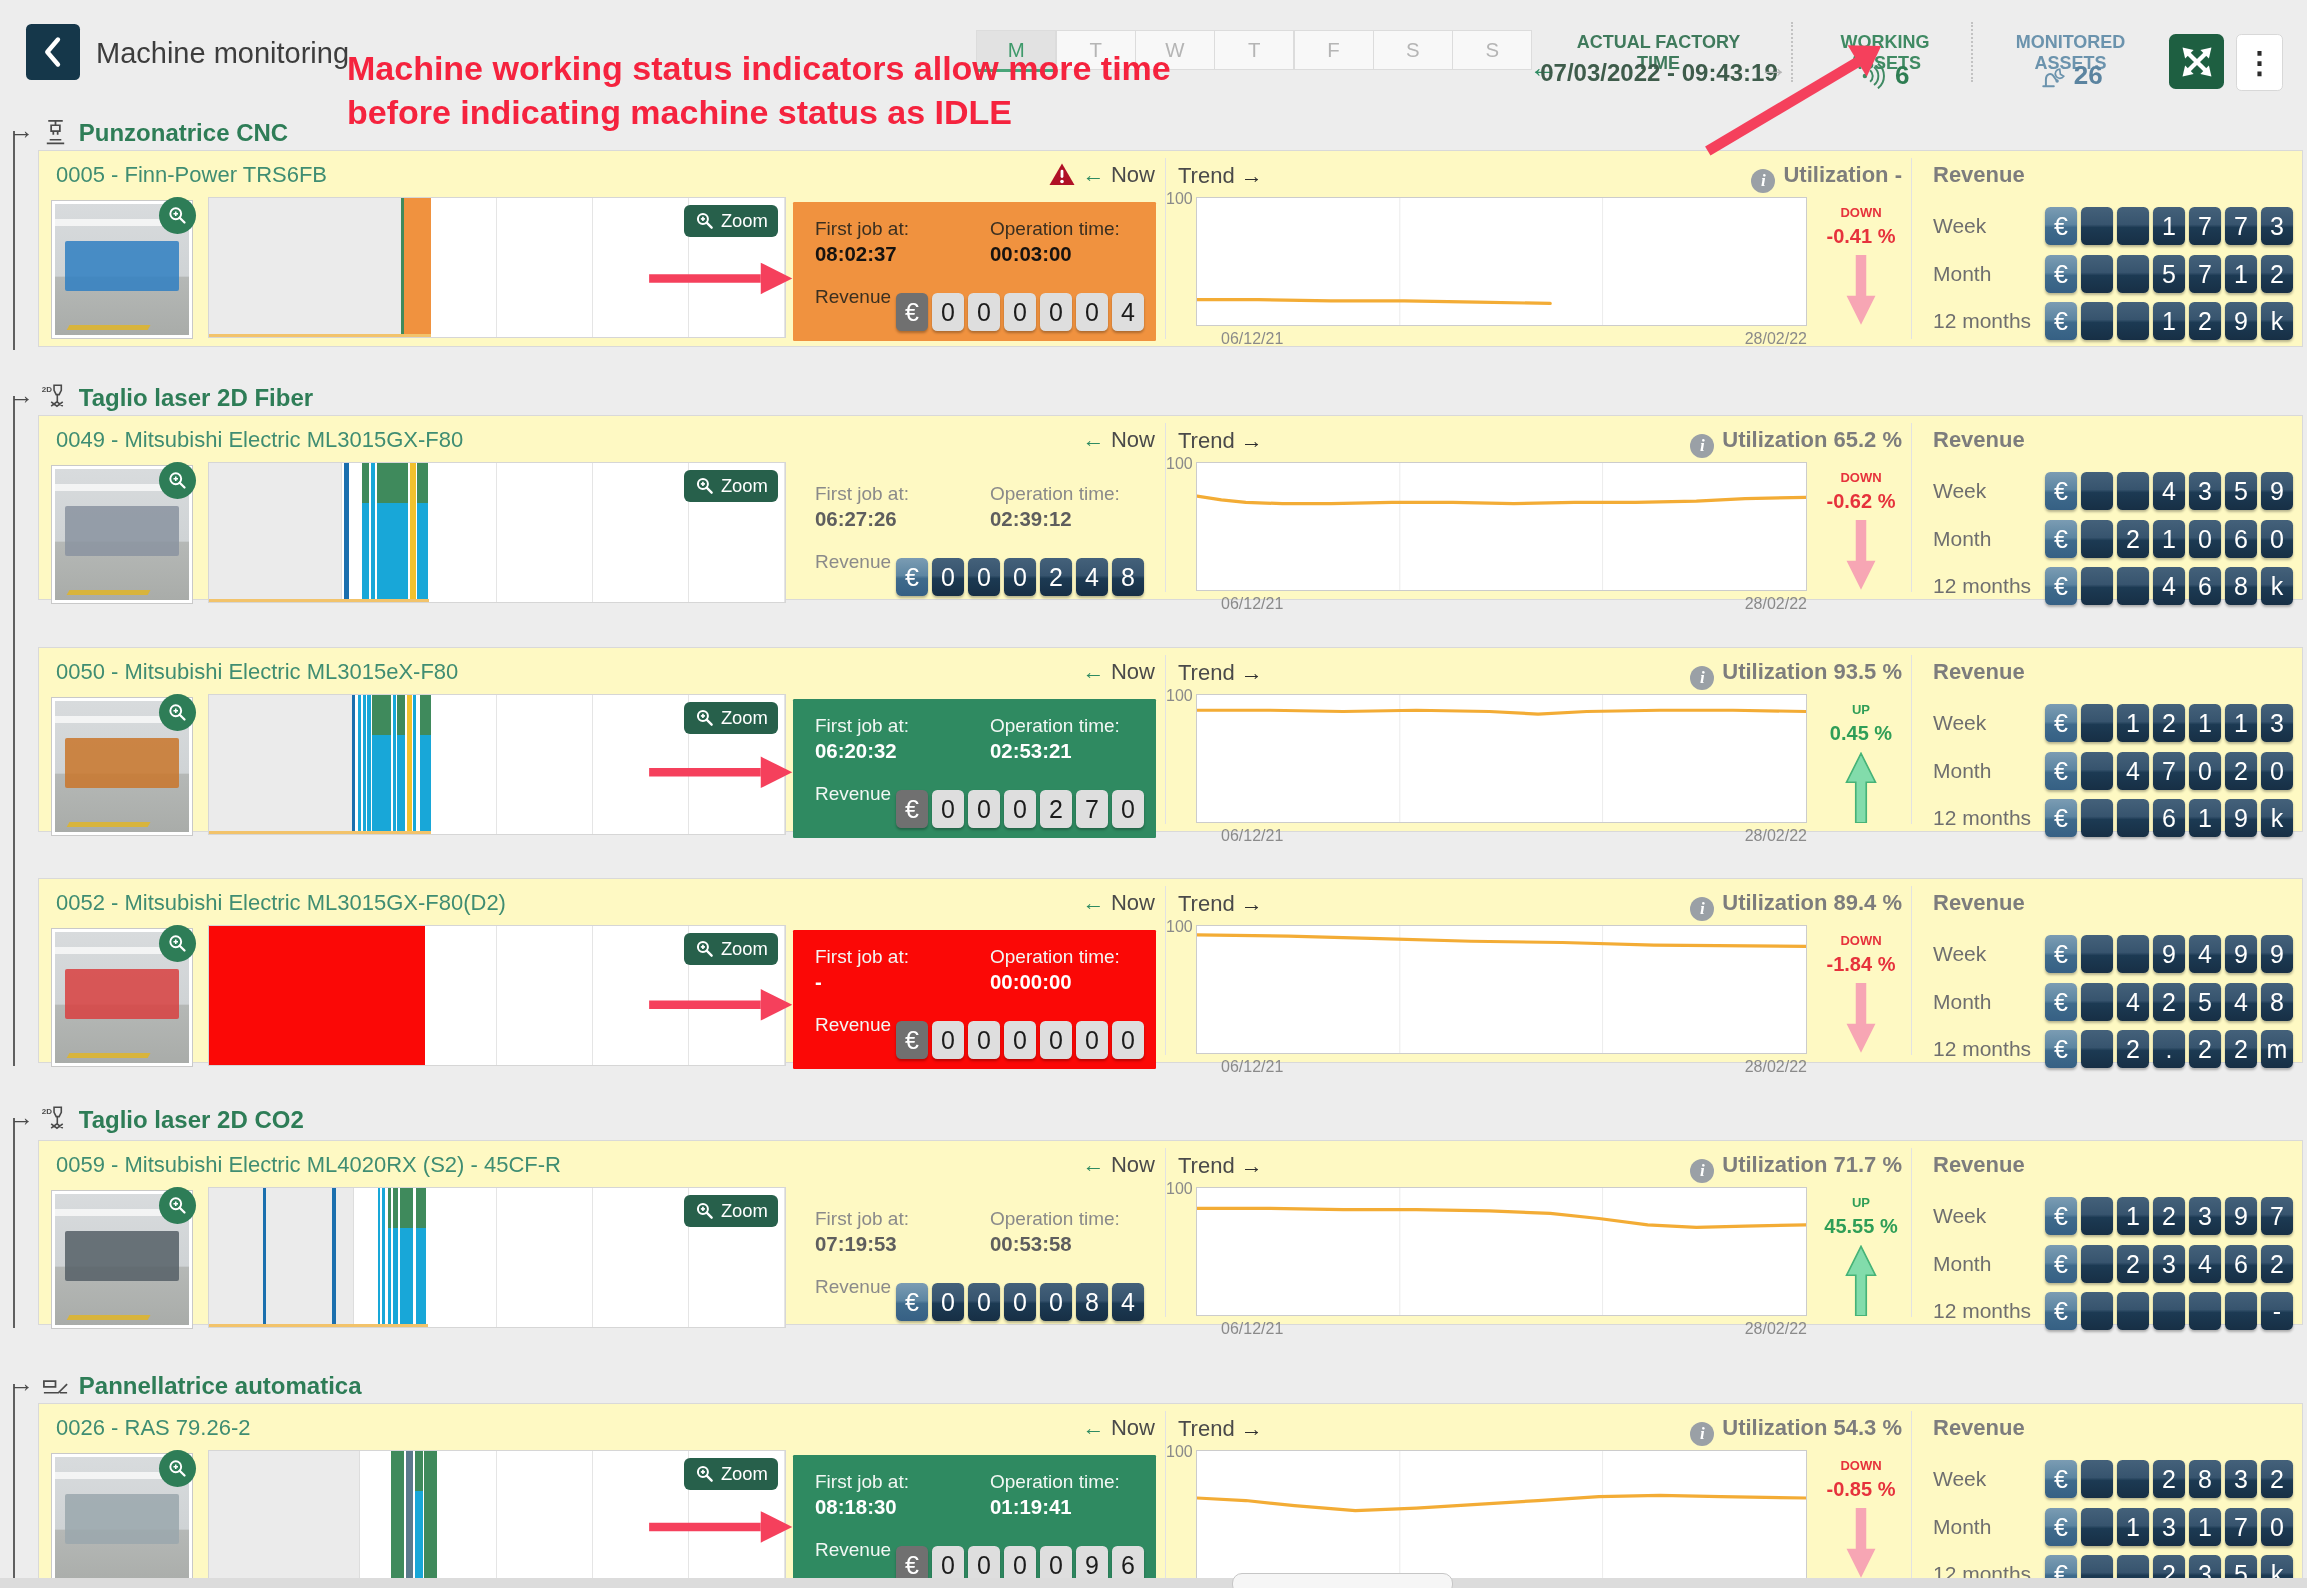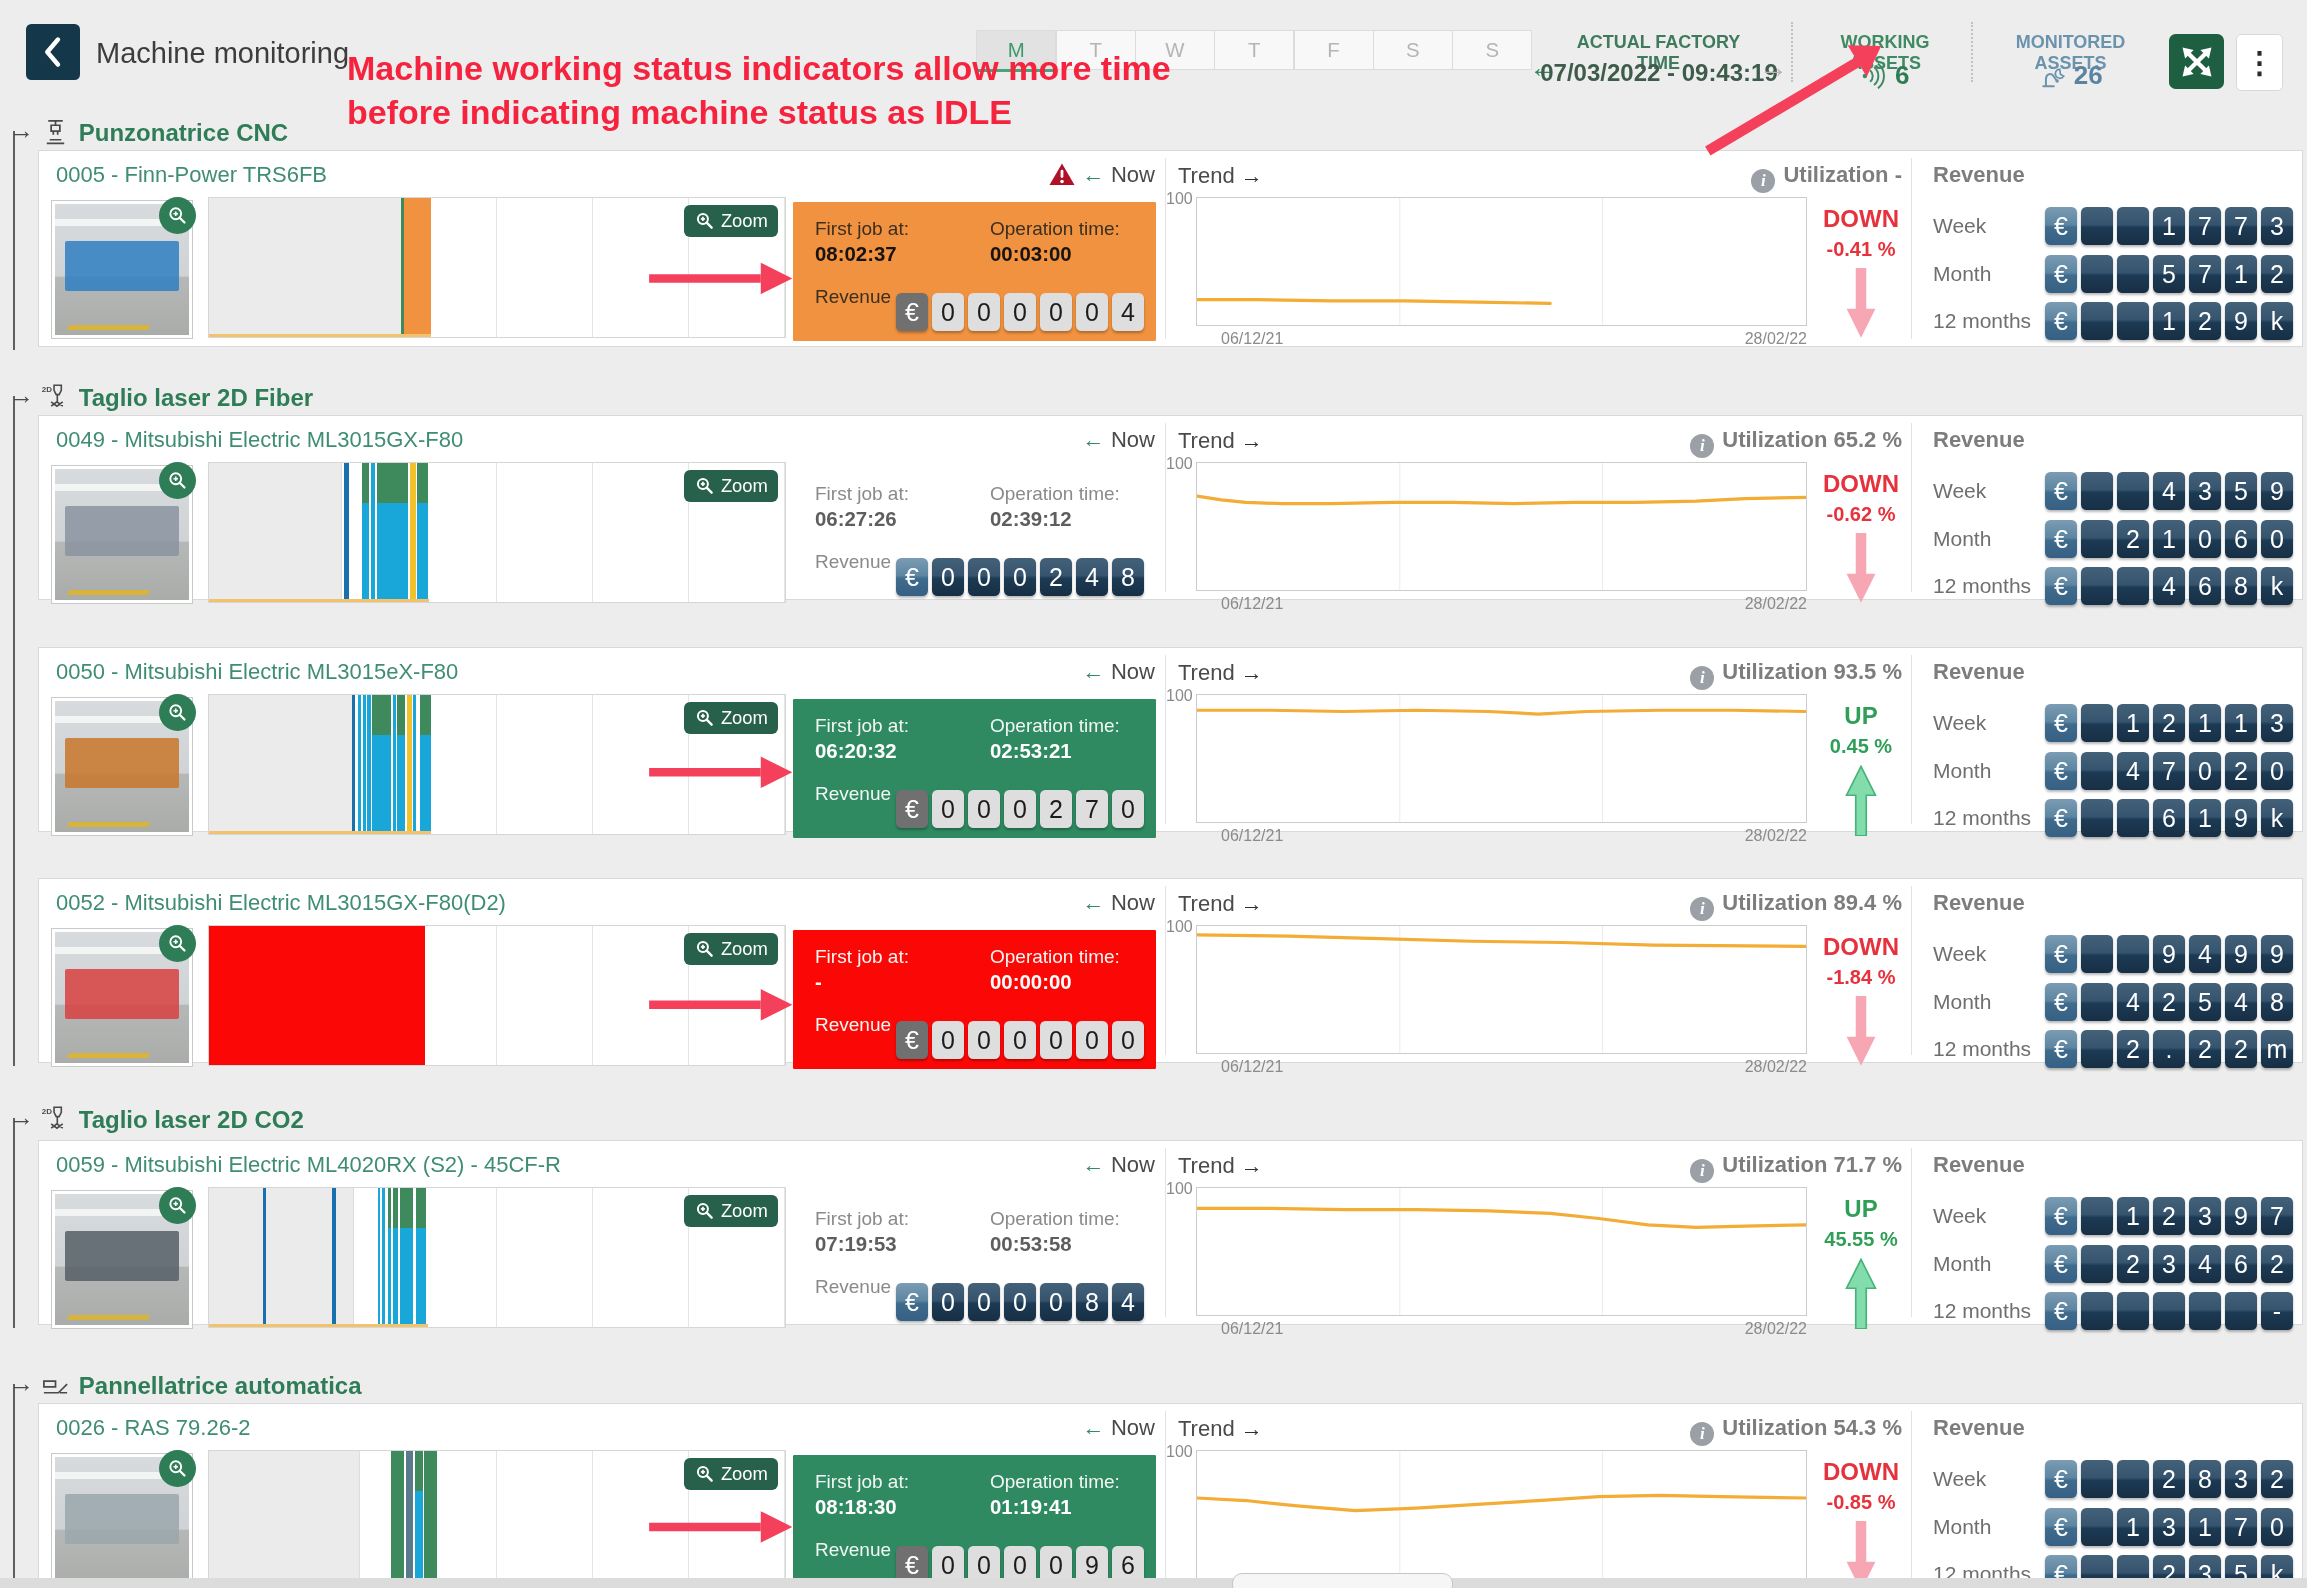--- a/index.html
+++ b/index.html
@@ -28,21 +28,21 @@
   .ann{position:absolute;left:347px;color:#f5233e;font-size:34px;font-weight:bold;z-index:30;white-space:nowrap;}
   .ann1{top:49px;} .ann2{top:93px;}
   #overlay{position:absolute;left:0;top:0;width:2307px;height:1588px;z-index:29;pointer-events:none;}
 
   
   .section{position:absolute;left:38px;width:2266px;}
   .rail{position:absolute;left:-25px;top:16px;border-left:2px solid #5f5f5f;}
   .sec-arrow{position:absolute;left:-29px;top:1.3px;font-size:25px;color:#4a4a4a;}
   .sec-head{position:absolute;left:2.6px;top:0;height:35px;display:flex;align-items:center;gap:9.2px;}
   .sec-title{font-size:24px;font-weight:bold;color:#2e7d57;}
-  .card{position:absolute;left:0;width:2265px;background:#ffffff;border:1.3px solid #d9d9d9;box-sizing:border-box;}
+  .card{position:absolute;left:0;width:2265px;background:#fef9c3;border:1.3px solid #d9d9d9;box-sizing:border-box;}
   .mname{position:absolute;left:17px;top:10.5px;font-size:22px;color:#3f8d72;cursor:pointer;}
   .nowwrap{position:absolute;right:1147px;top:10.5px;font-size:22px;color:#4a4a4a;display:flex;align-items:center;gap:6.6px;}
   .nowwrap .arr{color:#2e8b62;font-weight:bold;}
   .photo{position:absolute;left:12px;top:49px;width:142px;height:139px;background:#fff;border:0.7px solid #c9c9c9;padding:2.6px;box-sizing:border-box;}
   .photo-inner{position:relative;width:100%;height:100%;overflow:hidden;background:linear-gradient(180deg,#d8dbdd 0%,#cfd3d5 55%,#b5b8b6 56%,#a9aca9 100%);}
   .ph-machine{position:absolute;left:8%;top:28%;width:84%;height:38%;opacity:.85;border-radius:2px;}
   .ph-beam{position:absolute;left:0;top:12%;width:100%;height:5%;background:rgba(255,255,255,.7);}
   .ph-floor{position:absolute;left:10%;bottom:4%;width:60%;height:4%;background:#d8b43c;transform:skewX(-30deg);}
   .photobadge{position:absolute;right:-4px;top:-4px;width:37px;height:37px;border-radius:50%;background:#2e7d57;display:flex;align-items:center;justify-content:center;cursor:pointer;z-index:3;}
   .timeline{position:absolute;left:169px;top:46px;width:578px;height:141px;border:0.7px solid #d6d6d6;box-sizing:border-box;background:
@@ -73,21 +73,21 @@
   .trendlab{position:absolute;left:1139px;top:12px;font-size:22px;color:#4a4a4a;text-align:center;}
   .trendlab b{font-weight:normal;color:#2f2f2f;}
   .utilwrap{position:absolute;left:1445px;top:10.5px;width:418px;text-align:right;font-size:22px;font-weight:bold;color:#7d7d7d;}
   .infoicon{display:inline-block;width:24px;height:24px;border-radius:50%;background:#9aa0a6;color:#fff;font-size:17px;font-style:italic;font-family:"Liberation Serif",serif;text-align:center;line-height:24px;vertical-align:-4px;margin-right:8px;cursor:pointer;}
   .ylab{position:absolute;left:1127px;top:39px;font-size:16px;color:#8a8a8a;}
   .chart{position:absolute;left:1157px;top:46px;width:611px;height:129px;border:0.7px solid #cccccc;background:#fff;box-sizing:border-box;}
   .chart svg{width:100%;height:100%;display:block;}
   .xlab{position:absolute;top:179px;font-size:16px;color:#8a8a8a;}
   .xlab.l{left:1182px;} .xlab.r{left:1655px;width:113px;text-align:right;}
   .dirblock{position:absolute;left:1774px;top:54px;width:96px;text-align:center;font-weight:bold;}
-  .dirblock .dlab{font-size:24px;} .dirblock .dval{font-size:20px;margin-top:5.3px;}
+  .dirblock .dlab{font-size:13px;} .dirblock .dval{font-size:20px;margin-top:5.3px;}
   .dir-down .dlab,.dir-down .dval{color:#e6323c;} .dir-up .dlab,.dir-up .dval{color:#2f9e57;}
   .dirarrow{margin-top:6.6px;}
   .revhead{position:absolute;left:1894px;top:10.5px;font-size:22px;font-weight:bold;color:#7d7d7d;}
   .revrow{position:absolute;left:1894px;width:360px;height:38px;}
   .revrow .rlab{position:absolute;left:0;top:0;font-size:21px;color:#6f6f6f;line-height:38px;}
   .revrow .odo{position:absolute;right:0;top:0;}
 
   .footer{position:absolute;left:0;top:1578px;width:2307px;height:10.5px;background:#dcdcdc;z-index:40;}
   .scrollpill{position:absolute;left:1232px;top:1573px;width:219px;height:20px;border-radius:10px;background:#f6f6f6;border:1.3px solid #c6c6c6;z-index:41;cursor:pointer;}
 </style>

